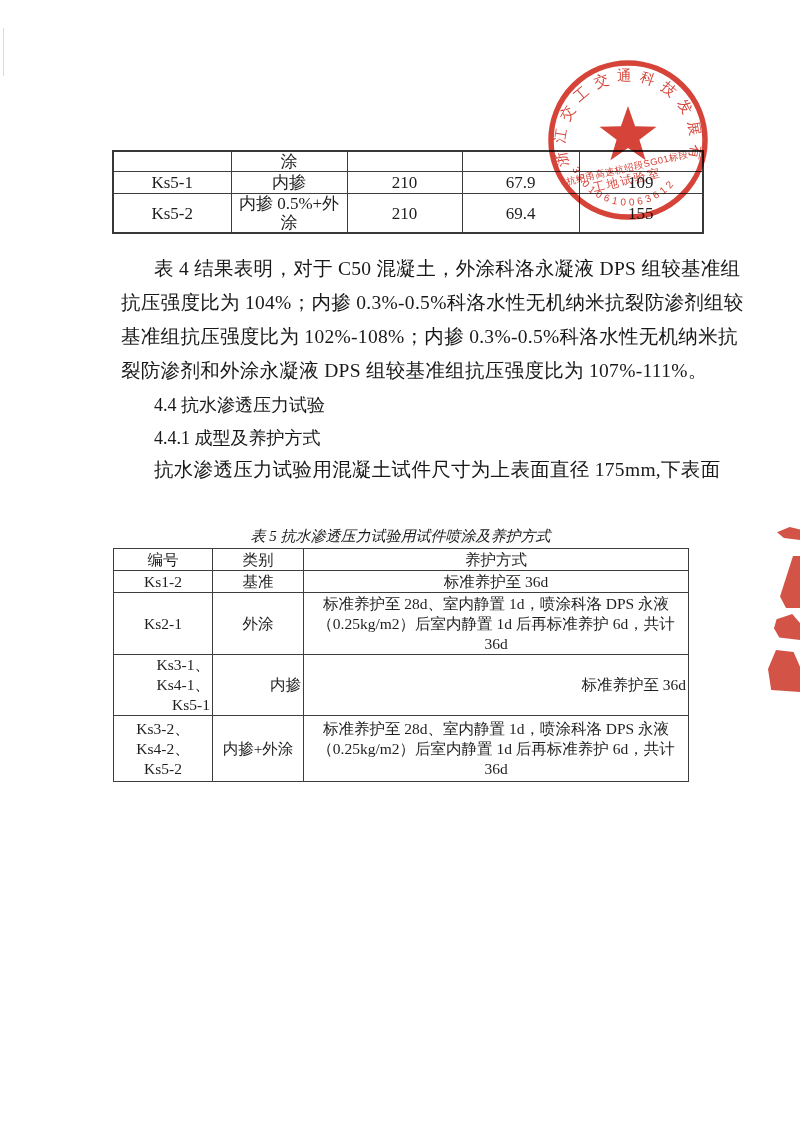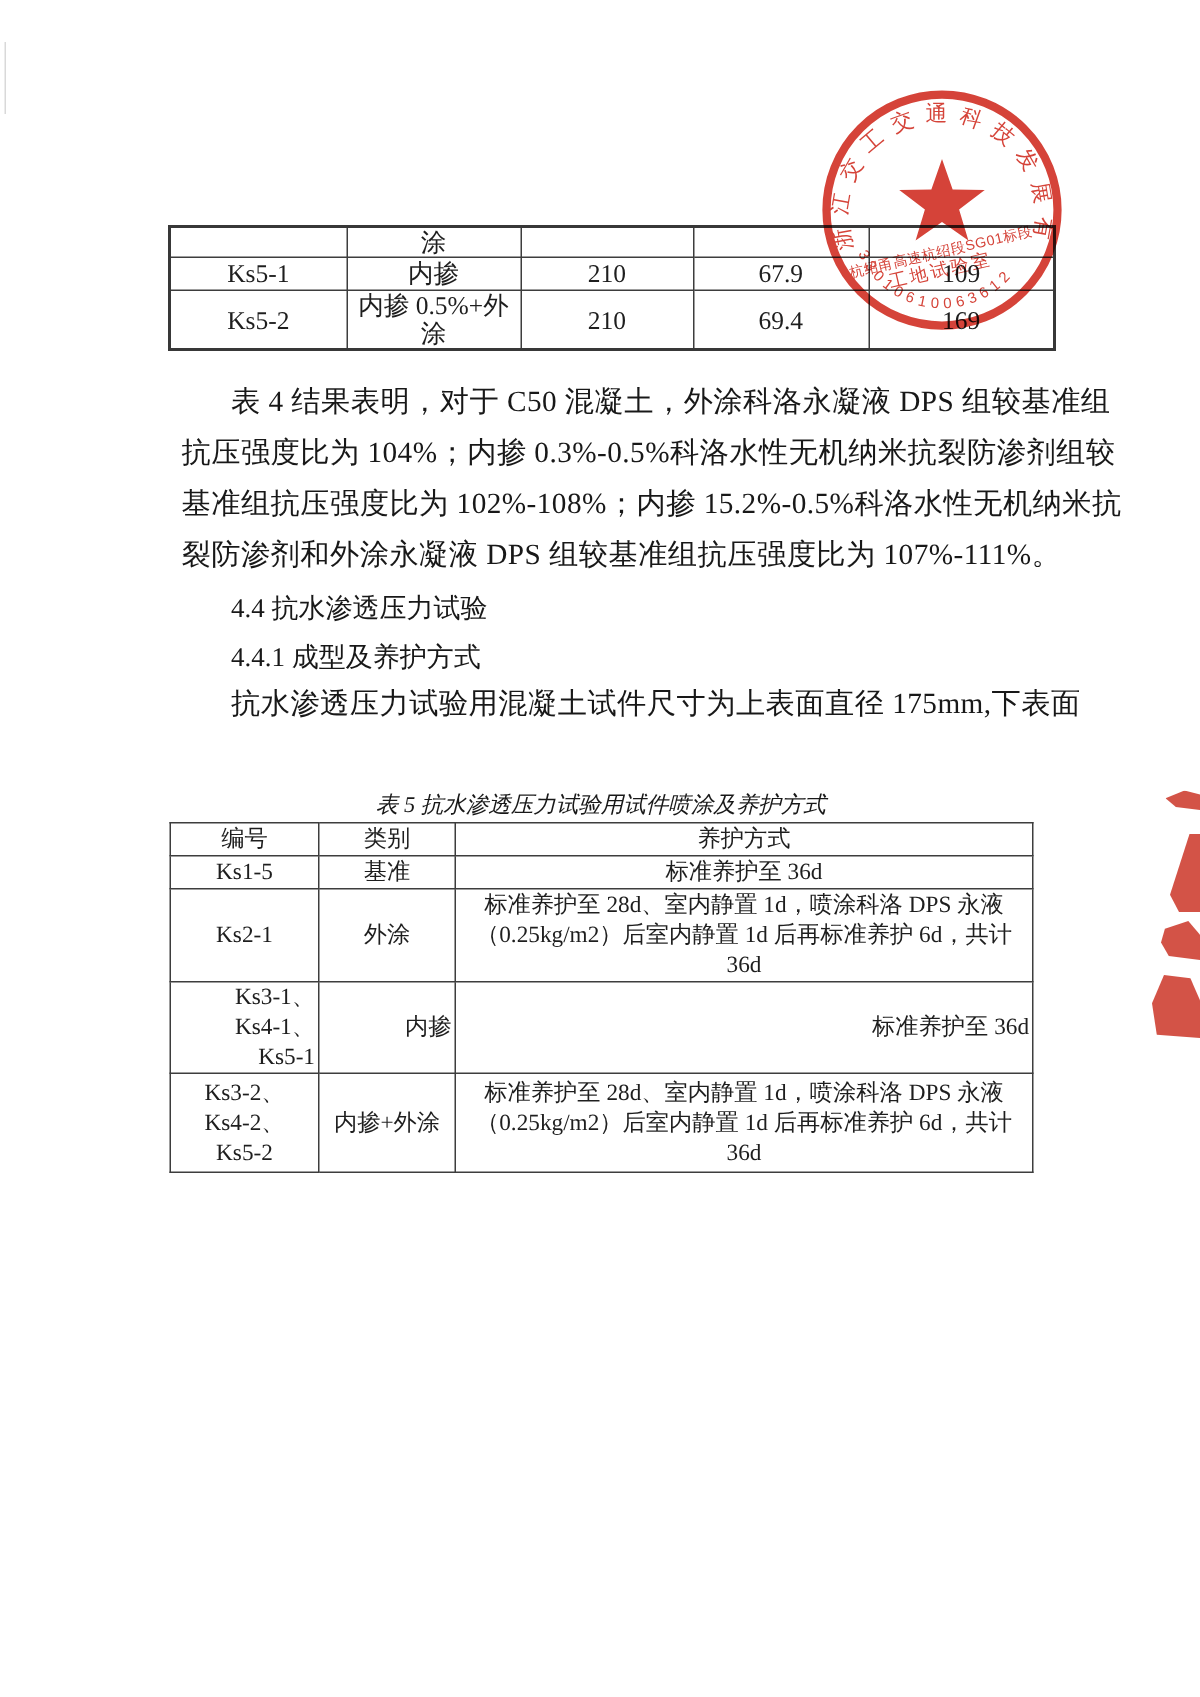--- a/index.html
+++ b/index.html
@@ -95,29 +95,29 @@
         <td>210</td>
         <td>67.9</td>
         <td>109</td>
       </tr>
       <tr class="r2">
         <td>Ks5-2</td>
         <td>内掺 0.5%+外
 涂</td>
         <td>210</td>
         <td>69.4</td>
-        <td>169</td>
+        <td>155</td>
       </tr>
     </tbody>
   </table>
 
   <div class="para p1">
     <div class="line indent">表 4 结果表明，对于 C50 混凝土，外涂科洛永凝液 DPS 组较基准组</div>
     <div class="line">抗压强度比为 104%；内掺 0.3%-0.5%科洛水性无机纳米抗裂防渗剂组较</div>
-    <div class="line">基准组抗压强度比为 102%-108%；内掺 15.2%-0.5%科洛水性无机纳米抗</div>
+    <div class="line">基准组抗压强度比为 102%-108%；内掺 0.3%-0.5%科洛水性无机纳米抗</div>
     <div class="line">裂防渗剂和外涂永凝液 DPS 组较基准组抗压强度比为 107%-111%。</div>
   </div>
 
   <div class="heading h44">4.4 抗水渗透压力试验</div>
   <div class="heading h441">4.4.1 成型及养护方式</div>
 
   <div class="para p2">
     <div class="line indent">抗水渗透压力试验用混凝土试件尺寸为上表面直径 175mm,下表面</div>
   </div>
 
@@ -128,21 +128,21 @@
         <col style="width:91px">
         <col style="width:385px">
       </colgroup>
     <tbody>
       <tr class="hr">
         <td>编号</td>
         <td>类别</td>
         <td>养护方式</td>
       </tr>
       <tr class="r1">
-        <td>Ks1-5</td>
+        <td>Ks1-2</td>
         <td>基准</td>
         <td>标准养护至 36d</td>
       </tr>
       <tr class="r2">
         <td>Ks2-1</td>
         <td>外涂</td>
         <td>标准养护至 28d、室内静置 1d，喷涂科洛 DPS 永液
 （0.25kg/m2）后室内静置 1d 后再标准养护 6d，共计
 36d</td>
       </tr>

